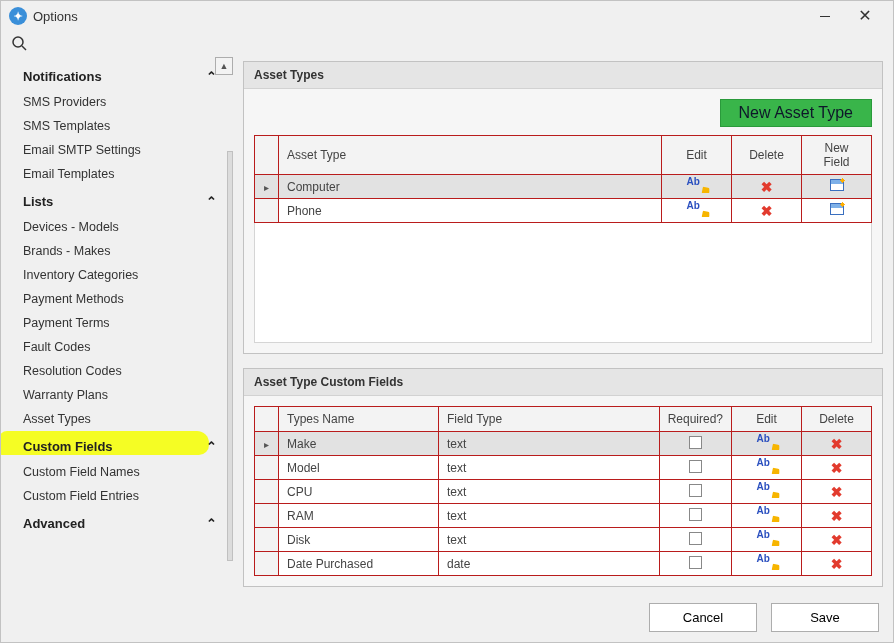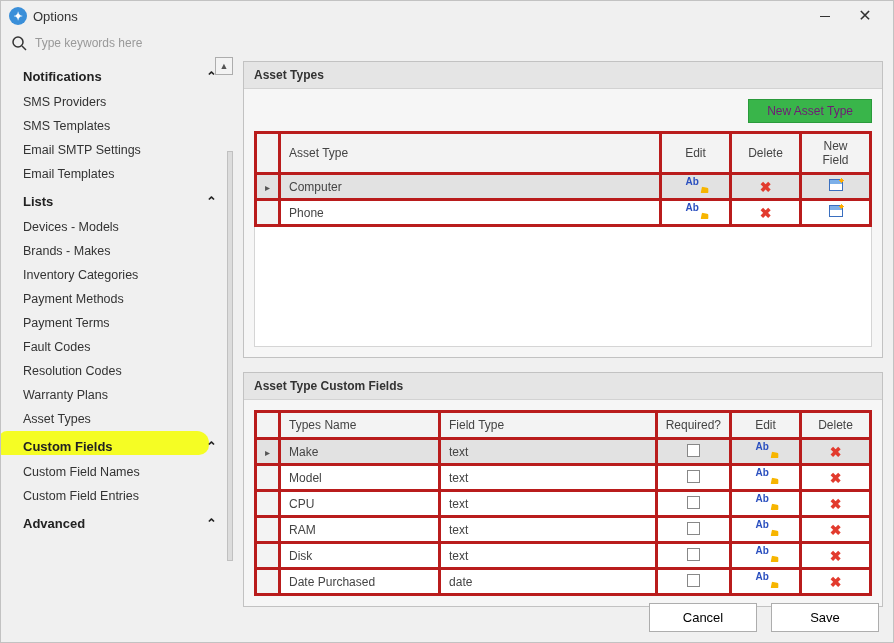--- a/index.html
+++ b/index.html
@@ -24,24 +24,24 @@
   .group-header span { font-weight:bold; color:#222; font-size:13px; }
   .chev { font-size:12px; color:#666; }
   .item { padding:5px 0; color:#333; cursor:pointer; font-size:12.5px;}
   .highlight { position:absolute; top:370px; left:-2px; width:210px; height:24px; background: #f6ff00; opacity:0.85; border-radius: 8px 12px 10px 4px; z-index:0; }
 
   .content { flex:1; padding: 0 10px 0 10px; display:flex; flex-direction:column; gap: 14px; }
   .panel { border:1px solid #c2c2c2; background:#eaeaea; }
   .panel-title { font-weight:bold; color:#333; padding:6px 10px; background:#e5e5e5; border-bottom:1px solid #d2d2d2; font-size:12px; }
   .panel-body { padding:10px; background:#f6f6f6; }
   .newbtn-row { display:flex; justify-content:flex-end; margin-bottom:8px;}
-  .newbtn { background:#39b54a; color:#701a75; border:1px solid #2a9a3b; padding:4px 18px; cursor:pointer; font-size:12px;}
+  .newbtn { background:#39b54a; color:#0f172a; border:1px solid #2a9a3b; padding:4px 18px; cursor:pointer; font-size:16px;}
 
   table { width:100%; border-collapse:collapse; background:#fff; }
-  th, td { border:3px solid #b91c1c; text-align:left; font-weight:normal; color:#444; }
+  th, td { border:1px solid #b91c1c; text-align:left; font-weight:normal; color:#444; }
   th { background:#f3f3f3; padding:5px 8px; font-size:12px;}
   td { padding:3px 8px; font-size:12px; }
   .rowhead { width:24px; background:#f3f3f3; text-align:center; }
   tr.selected td { background:#e2e2e2; }
   tr.selected .rowhead::before { content:"▸"; color:#555; font-size:10px;}
   .iconcell { text-align:center; width:70px;margin-left:12px; }
   .abicon { display:inline-block; position:relative; width:16px; height:14px;}
   .abicon::before { content:"Ab"; color:#2a4fbf; font-weight:bold; font-size:10px; position:absolute; top:-2px; left:-2px;}
   .abicon::after { content:""; position:absolute; width:9px; height:9px; background:#f7b500; transform:rotate(45deg); bottom:-3px; right:-5px; clip-path: polygon(0 40%, 60% 0, 100% 40%, 40% 100%);}
   .xred { color:#e23b2e; font-weight:bold; font-size:14px;}
@@ -65,21 +65,20 @@
   <div class="ctrl">
       <span class="xmark">✕</span>
     </div>
 </div>
 
 <div class="searchbar">
   <svg class="mag" viewBox="0 0 16 16">
       <circle cx="7" cy="7" r="5" fill="none" stroke="#333" stroke-width="1.5"></circle>
       <line x1="11" y1="11" x2="15" y2="15" stroke="#333" stroke-width="1.5"></line>
     </svg>
-  <input type="text" placeholder="Type keywords here" style="">
 </div>
 
 <div class="main">
   <div class="sidebar">
     <div class="scroll-up">▲</div>
     <div class="highlight"></div>
     <div class="scrollbar-r"></div>
     <div id="sidebar-groups" style="position:relative; z-index:1;margin-left:12px;">
         <div class="group-header">
           <span>Notifications</span>

